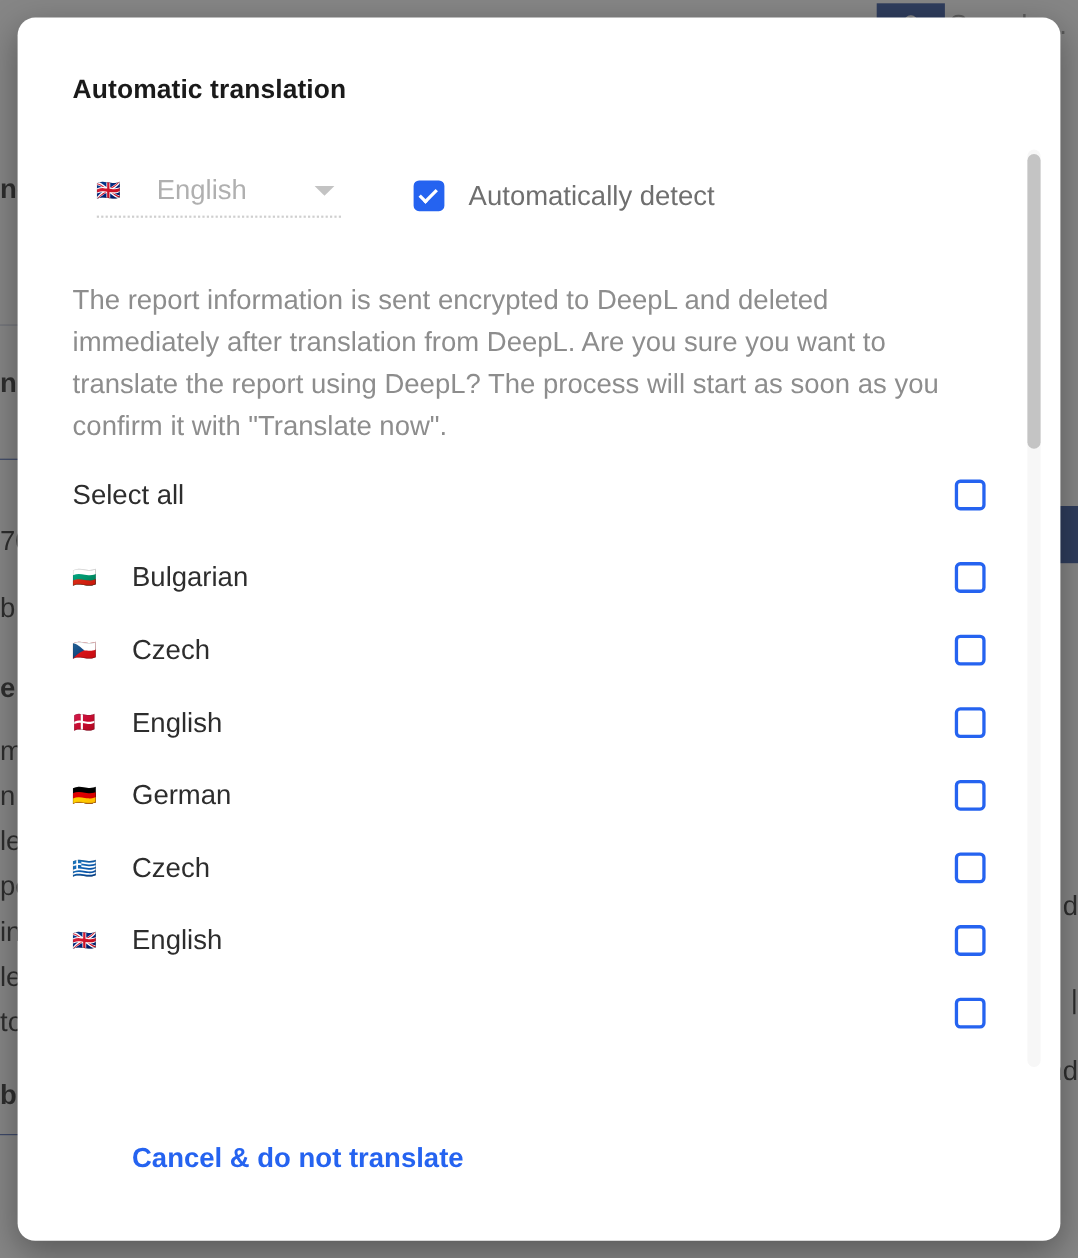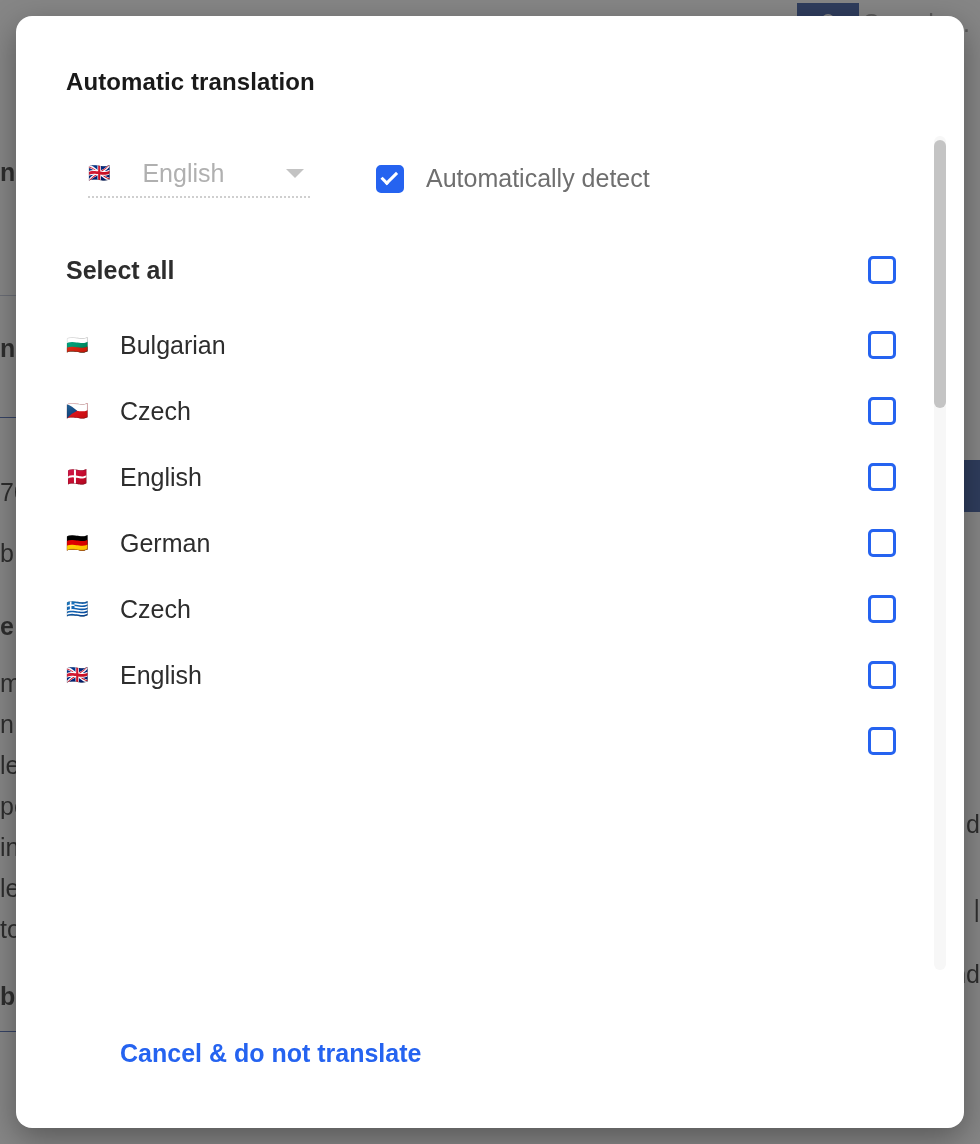--- a/index.html
+++ b/index.html
@@ -107,21 +107,21 @@
   }
   .caret {
     width: 0; height: 0;
     border-left: 9px solid transparent;
     border-right: 9px solid transparent;
     border-top: 9px solid #c3c3c3;
     margin-right: 6px;
   }
 
   .detect-wrap {
-    display: flex; align-items: flex-end; margin-left: 66px;
+    display: flex; align-items: center; margin-left: 66px;
   }
   .detect-label {
     font-size: 25px; color: #6f6f6f; margin-left: 22px; white-space: nowrap;
   }
 
   
   .cb {
     width: 28px; height: 28px;
     border: 3px solid #2563f0;
     border-radius: 5px;
@@ -142,21 +142,21 @@
   
   .desc {
     font-size: 25px; line-height: 1.52; color: #8d8d8d;
     margin-top: 46px;
     max-width: 812px;
   }
 
   
   .select-all-row {
     display: flex; align-items: center; justify-content: space-between;
-    margin-top: 42px; height: 40px; font-weight: bold;
+    margin-top: 24px; height: 40px;
   }
   .select-all-label { font-size: 25px; color: #2d2d2d; }
 
   
   .lang-list { margin-top: 22px; }
   .lang-row {
     display: flex; align-items: center; justify-content: space-between;
     height: 66px;
   }
   .lang-row-left { display: flex; align-items: center; }
@@ -259,20 +259,21 @@
         </div>
 
         <div class="detect-wrap">
           <span class="cb checked">
             <span class="tick"></span>
           </span>
           <span class="detect-label">Automatically detect</span>
         </div>
       </div>
 
+      <div class="desc">The report information is sent encrypted to DeepL and deleted immediately after translation from DeepL. Are you sure you want to translate the report using DeepL? The process will start as soon as you confirm it with "Translate now".</div>
 
       <div class="select-all-row">
         <span class="select-all-label">Select all</span>
         <span class="cb">
           
         </span>
       </div>
 
       <div class="lang-list">
 

